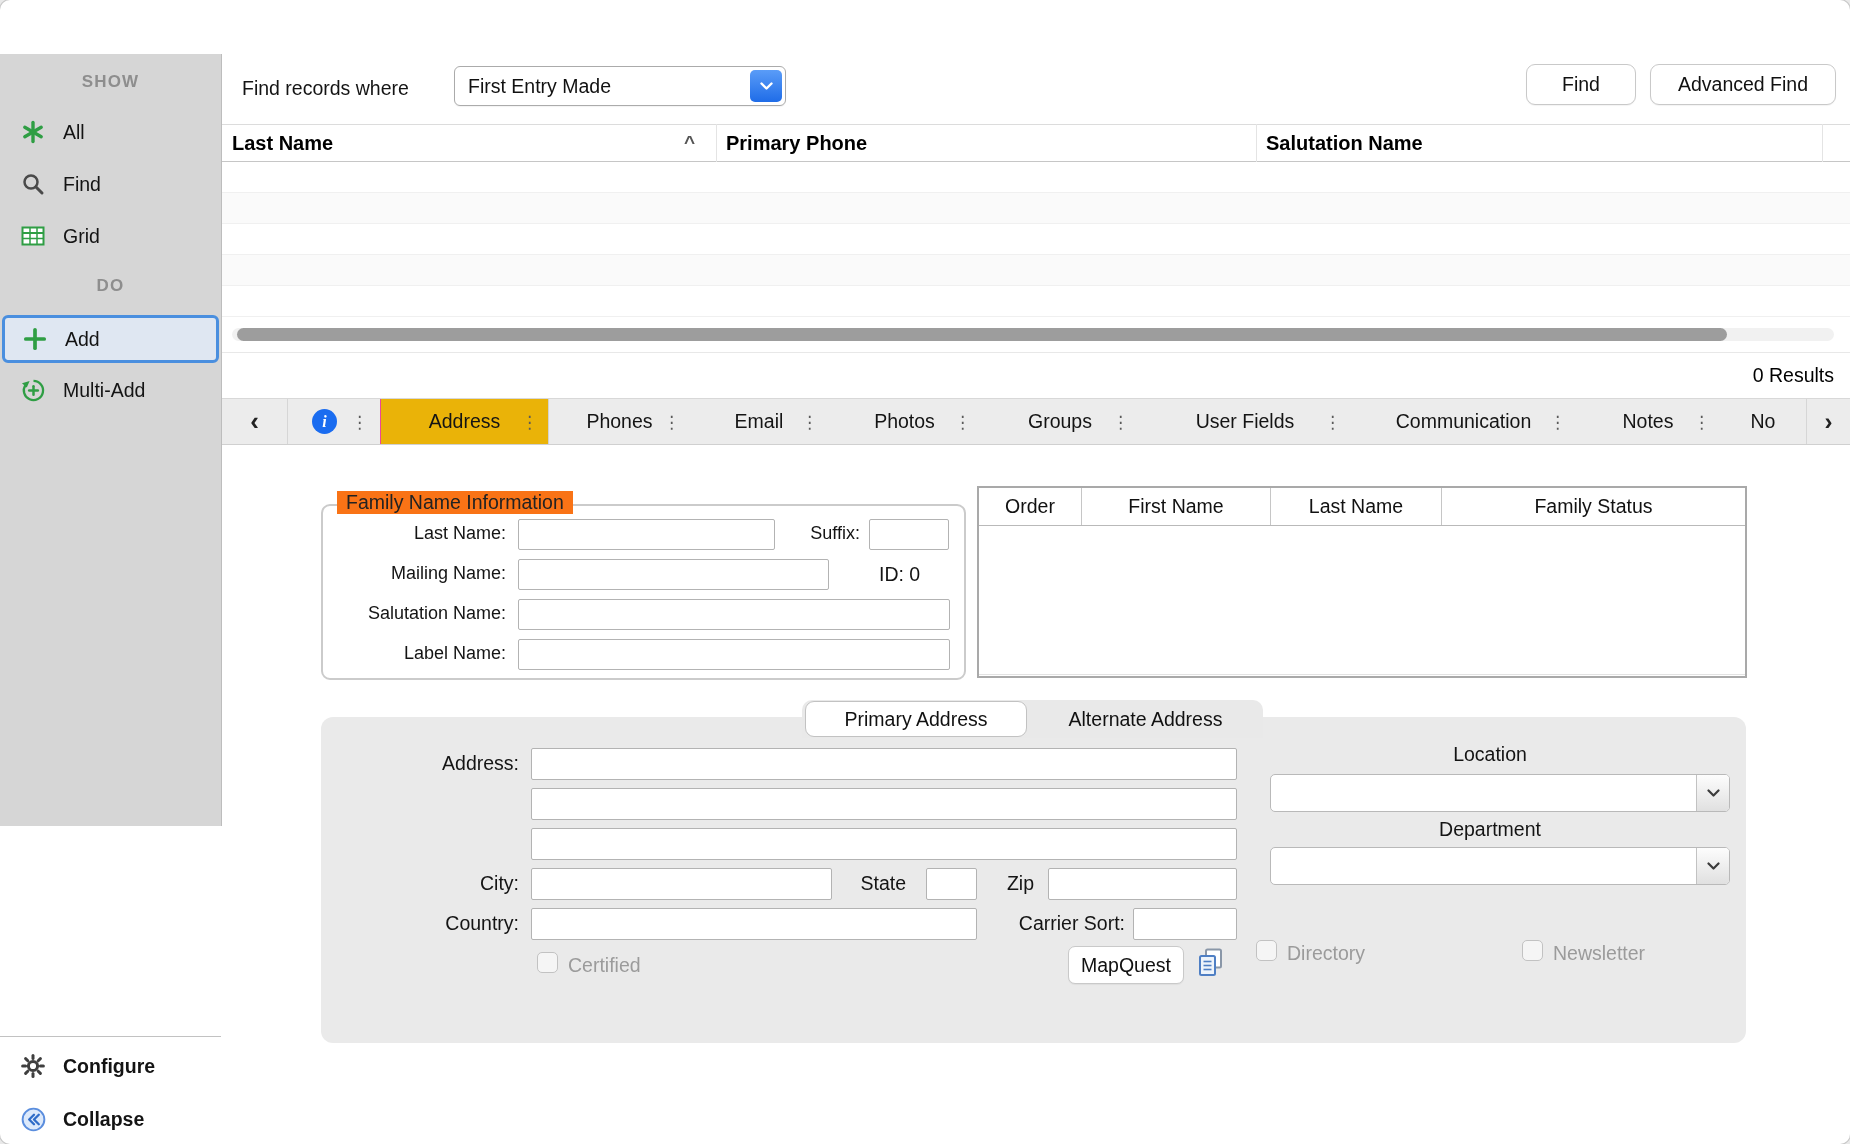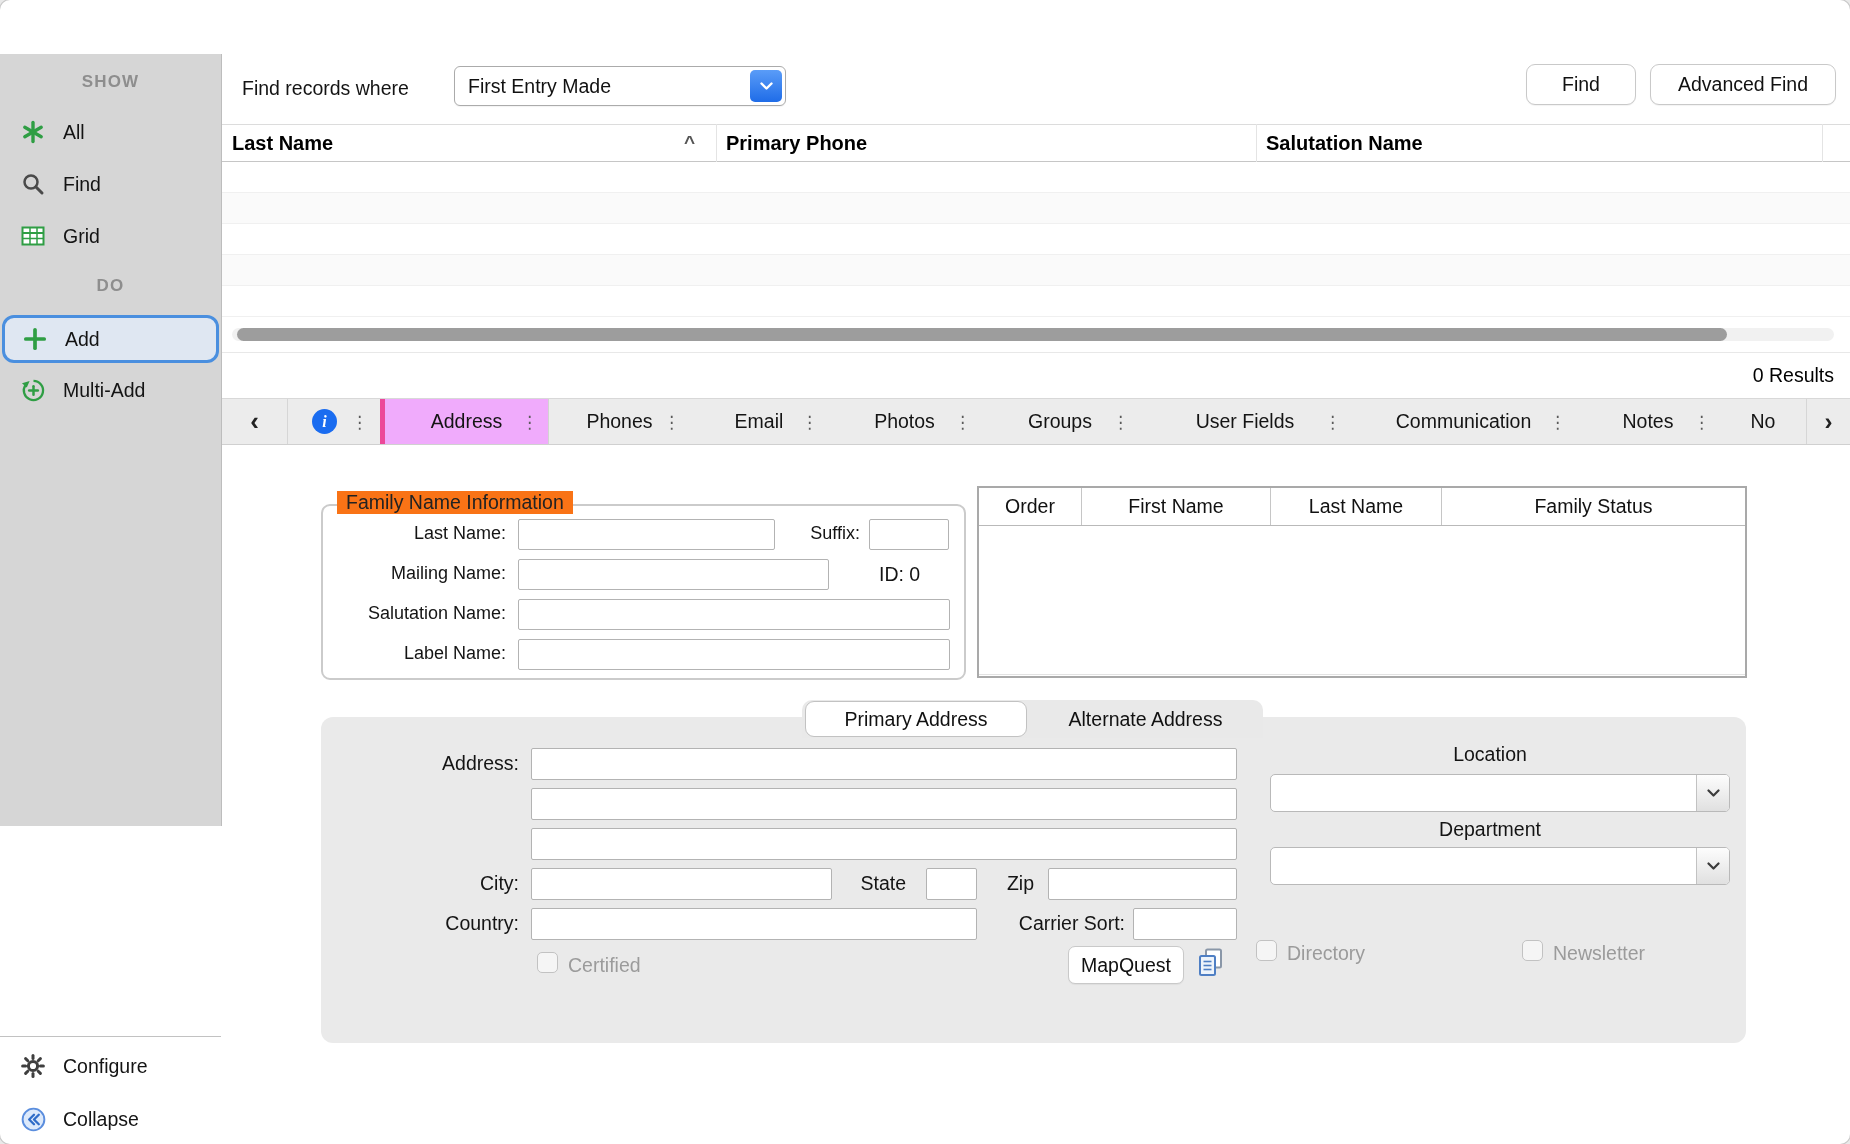--- a/index.html
+++ b/index.html
@@ -19,27 +19,27 @@
   #sidebar{position:absolute;left:0;top:54px;width:222px;height:772px;background:#d6d6d6;border-right:1px solid #bdbdbd}
   .section-header{position:absolute;left:0;width:100%;text-align:center;font-size:17px;font-weight:700;letter-spacing:1.2px;color:#8e8e8e}
   #show-header{top:18px}
   #do-header{top:222px}
   .side-item{position:absolute;left:0;width:222px;height:52px;display:flex;align-items:center;cursor:default}
   .side-item .ic{width:28px;margin-left:19px;display:flex;justify-content:center;align-items:center}
   .side-item .lbl{margin-left:16px;font-size:19.5px;color:#141414;white-space:nowrap}
   #item-all{top:52px}
   #item-find{top:104px}
   #item-grid{top:156px}
-  #item-add{top:261px;left:2px;width:217px;height:48px;border:3px solid #4a8fdf;border-radius:12px;background:#dfe7f2}
+  #item-add{top:261px;left:2px;width:217px;height:48px;border:3px solid #4a8fdf;border-radius:6px;background:#dfe7f2}
   #item-add .ic{margin-left:16px}
   #item-multiadd{top:310px}
   #sidebar-divider{position:absolute;top:982px;left:0;width:100%;height:1px;background:#c2c2c2}
   #item-configure{top:986px}
   #item-collapse{top:1039px}
-  #item-configure .lbl,#item-collapse .lbl{font-weight:400}
+  #item-configure .lbl,#item-collapse .lbl{font-weight:700}
 
   
   #find-label{position:absolute;left:242px;top:77px;font-size:19.5px;color:#141414}
   #find-dropdown{position:absolute;left:454px;top:66px;width:332px;height:40px;background:#fff;border:1px solid #ababab;border-radius:6px;box-shadow:0 1px 1px rgba(0,0,0,.05);cursor:default}
   #find-dropdown .val{position:absolute;left:13px;top:0;line-height:38px;font-size:19.5px;color:#111}
   #find-dropdown .dd-btn{position:absolute;right:3px;top:3px;bottom:3px;width:32px;border-radius:5px;background:linear-gradient(#5a9cf8,#1f6ce8);display:flex;align-items:center;justify-content:center}
   .mac-btn{position:absolute;background:#fff;border:1px solid #c9c9c9;border-radius:9px;font-size:19.5px;color:#111;font-family:inherit;box-shadow:0 1px 1px rgba(0,0,0,.05);cursor:default}
   #btn-find{left:1526px;top:64px;width:110px;height:41px}
   #btn-advfind{left:1650px;top:64px;width:186px;height:41px}
 
@@ -60,21 +60,21 @@
   #results-sep{position:absolute;left:222px;top:352px;width:1628px;height:1px;background:#e8e8e8}
   #results-count{position:absolute;right:16px;top:364px;font-size:19.5px;font-weight:400;color:#000}
 
   
   #tabbar{position:absolute;left:222px;top:398px;width:1628px;height:47px;background:#ececec;border-top:1px solid #d8d8d8;border-bottom:1px solid #d0d0d0;display:flex;align-items:stretch}
   .seg{display:flex;align-items:center;justify-content:center;position:relative;cursor:default}
   #tab-nav-left{width:66px;border-right:1px solid #d6d6d6;font-size:26px;color:#222;font-weight:600}
   #tab-info{width:92px;justify-content:flex-start}
   .info-circle{width:25px;height:25px;margin-left:24px;border-radius:50%;background:#1a6cf0;color:#fff;display:flex;align-items:center;justify-content:center;font-family:"Liberation Serif",serif;font-style:italic;font-weight:700;font-size:16px}
   .tab{font-size:19.5px;color:#141414}
-  .tab.selected{background:#f0abfc;border-left:5px solid #ec4899;border-right:1px solid #d2d2d2}
+  .tab.selected{background:#eab308;border-left:1px solid #ec4899;border-right:1px solid #d2d2d2}
   .dots{position:absolute;right:10px;top:50%;transform:translateY(-50%);color:#5a5a5a;font-size:17px}
   #tab-info .dots{right:12px}
   #tab-nav-right{width:44px;border-left:1px solid #d6d6d6;font-size:24px;color:#222;font-weight:700}
   #tab-partial{flex:1;overflow:hidden}
 
   
   #family-box{position:absolute;left:321px;top:504px;width:645px;height:176px;border:2px solid #cbcbcb;border-radius:9px;background:#fff}
   #family-legend{position:absolute;top:-15px;left:14px;background:#f97316;padding:0 9px;font-size:19.5px;color:#222}
   .f-label{position:absolute;font-size:18px;color:#141414;text-align:right}
   .f-input{position:absolute;height:31px;border:1px solid #b3b3b3;background:#fff;font-size:18px;padding:0 7px;font-family:inherit;border-radius:2px}

